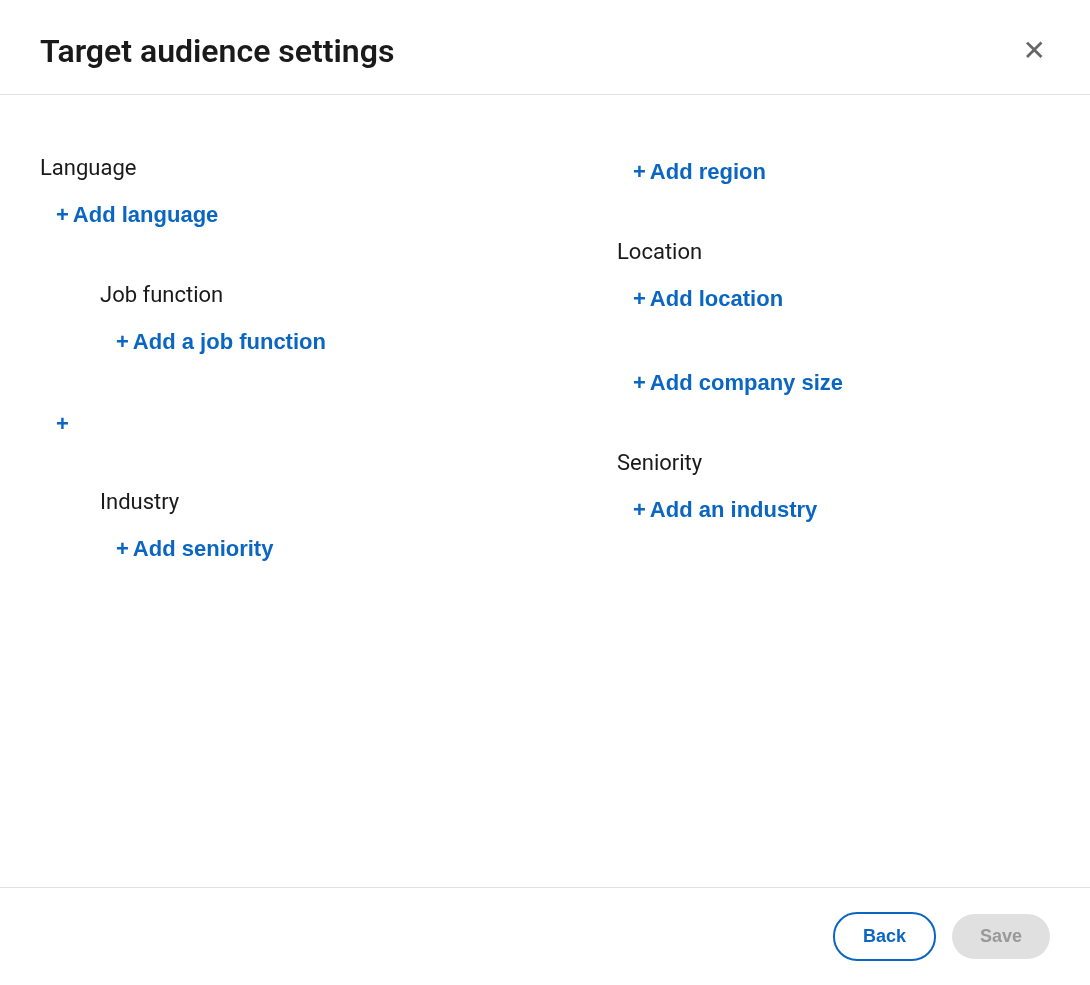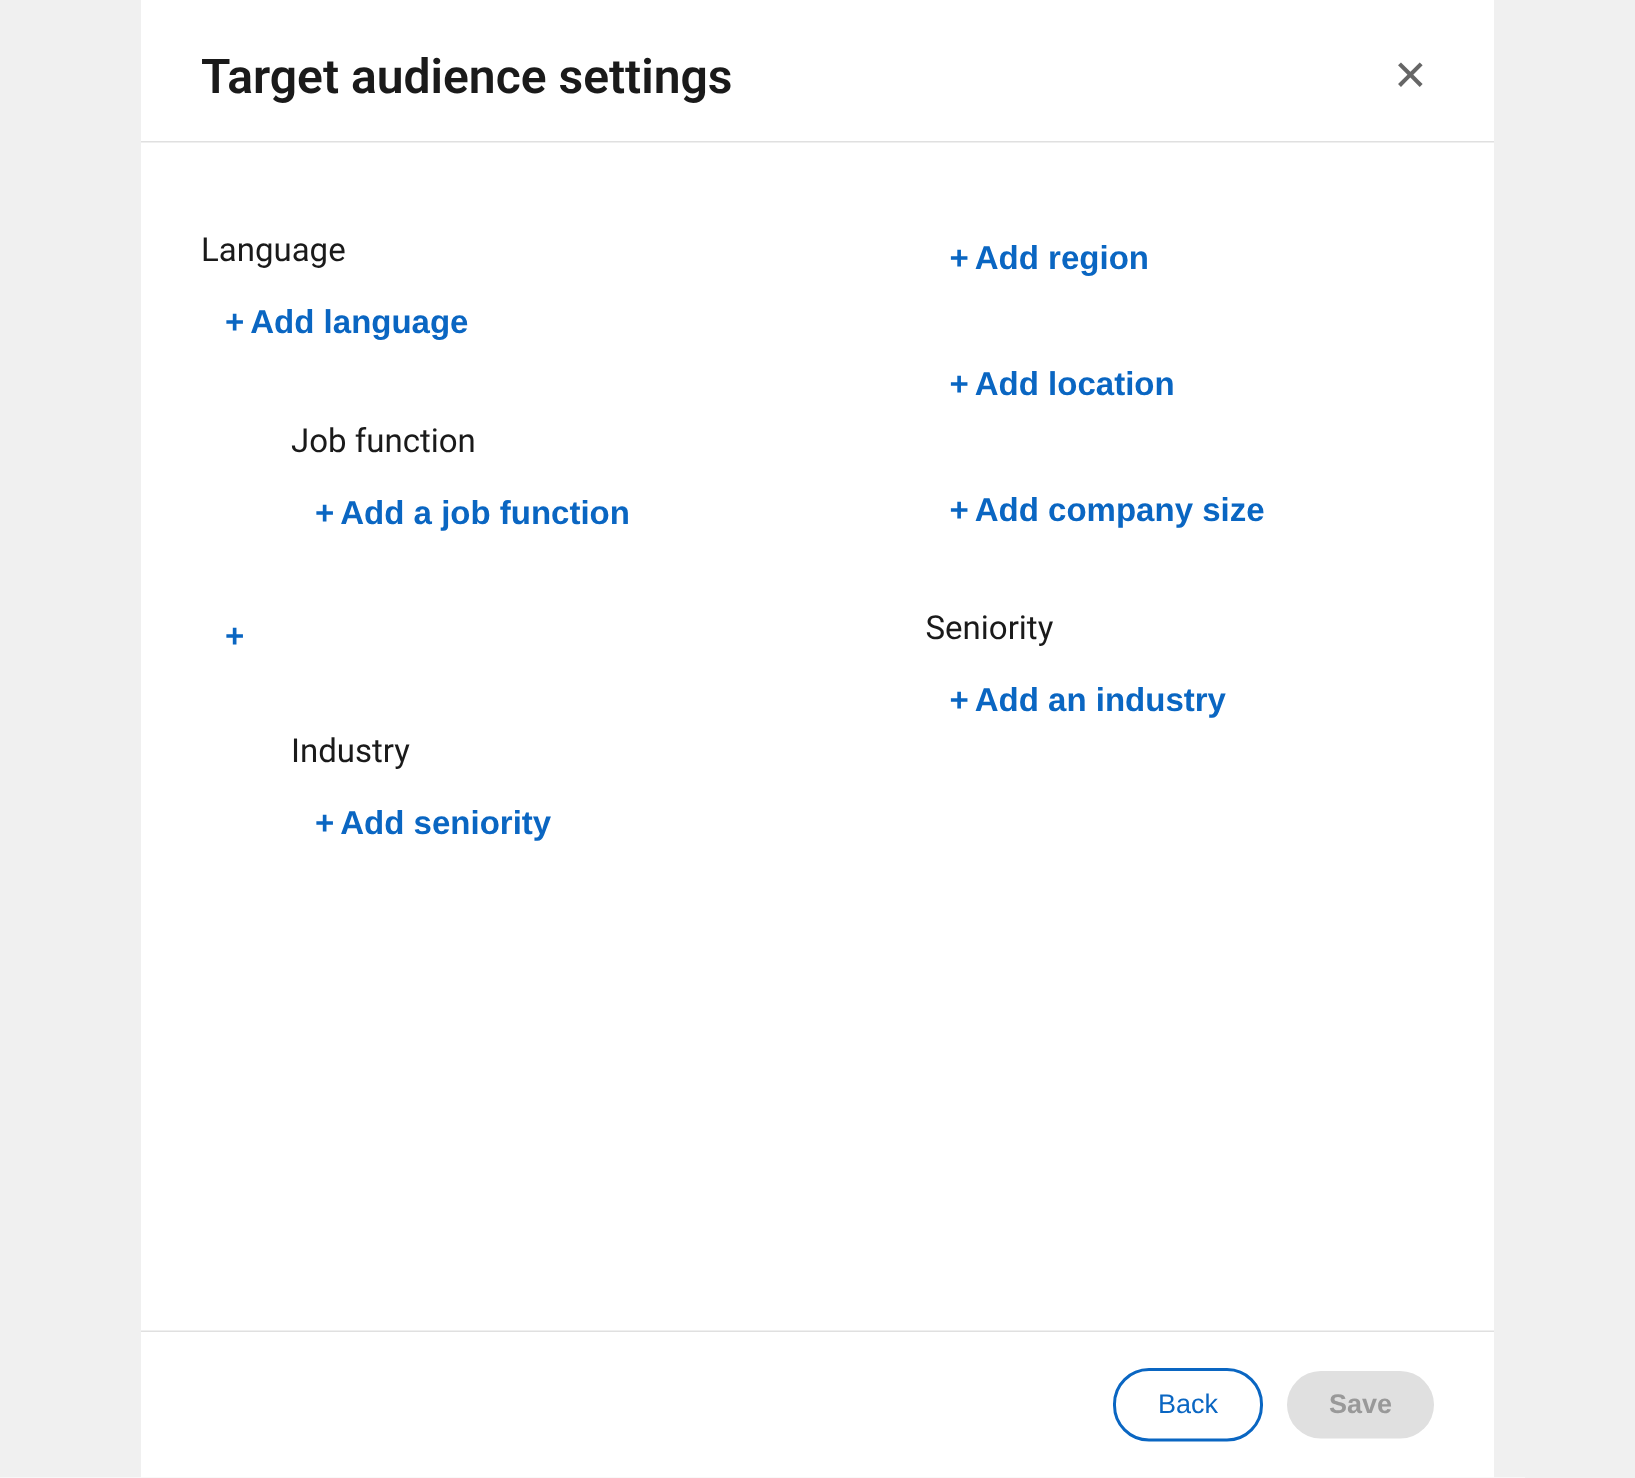--- a/index.html
+++ b/index.html
@@ -12,21 +12,21 @@
       font-family: -apple-system, BlinkMacSystemFont, 'Segoe UI', Roboto, Arial, sans-serif;
       background: #f0f0f0;
       display: flex;
       justify-content: center;
       align-items: center;
       min-height: 100vh;
     }
 
     .dialog {
       background: #ffffff;
-      width: 902px;
+      width: 1090px;
       min-height: 985px;
       position: relative;
       display: flex;
       flex-direction: column;
     }
 
     .dialog-header {
       display: flex;
       justify-content: space-between;
       align-items: center;
@@ -107,21 +107,21 @@
       justify-content: flex-end;
       align-items: center;
       gap: 16px;
     }
 
     .back-button {
       background: #ffffff;
       border: 2px solid #0a66c2;
       color: #0a66c2;
       font-size: 18px;
-      font-weight: 400;
+      font-weight: 700;
       padding: 12px 28px;
       border-radius: 24px;
       cursor: pointer;
     }
 
     .save-button {
       background: #e0e0e0;
       border: none;
       color: #999999;
       font-size: 18px;
@@ -180,20 +180,21 @@
 
       <div>
         <div class="setting-section" style="padding-left: 60px;">
           <button class="add-button">
             <span class="add-icon">+</span>
             <span>Add region</span>
           </button>
         </div>
 
         <div class="setting-section" style="padding-left: 60px;">
+          <div class="setting-label">Location</div>
           <button class="add-button">
             <span class="add-icon">+</span>
             <span>Add location</span>
           </button>
         </div>
 
         <div class="setting-section" style="padding-left: 60px;">
           <button class="add-button">
             <span class="add-icon">+</span>
             <span>Add company size</span>

